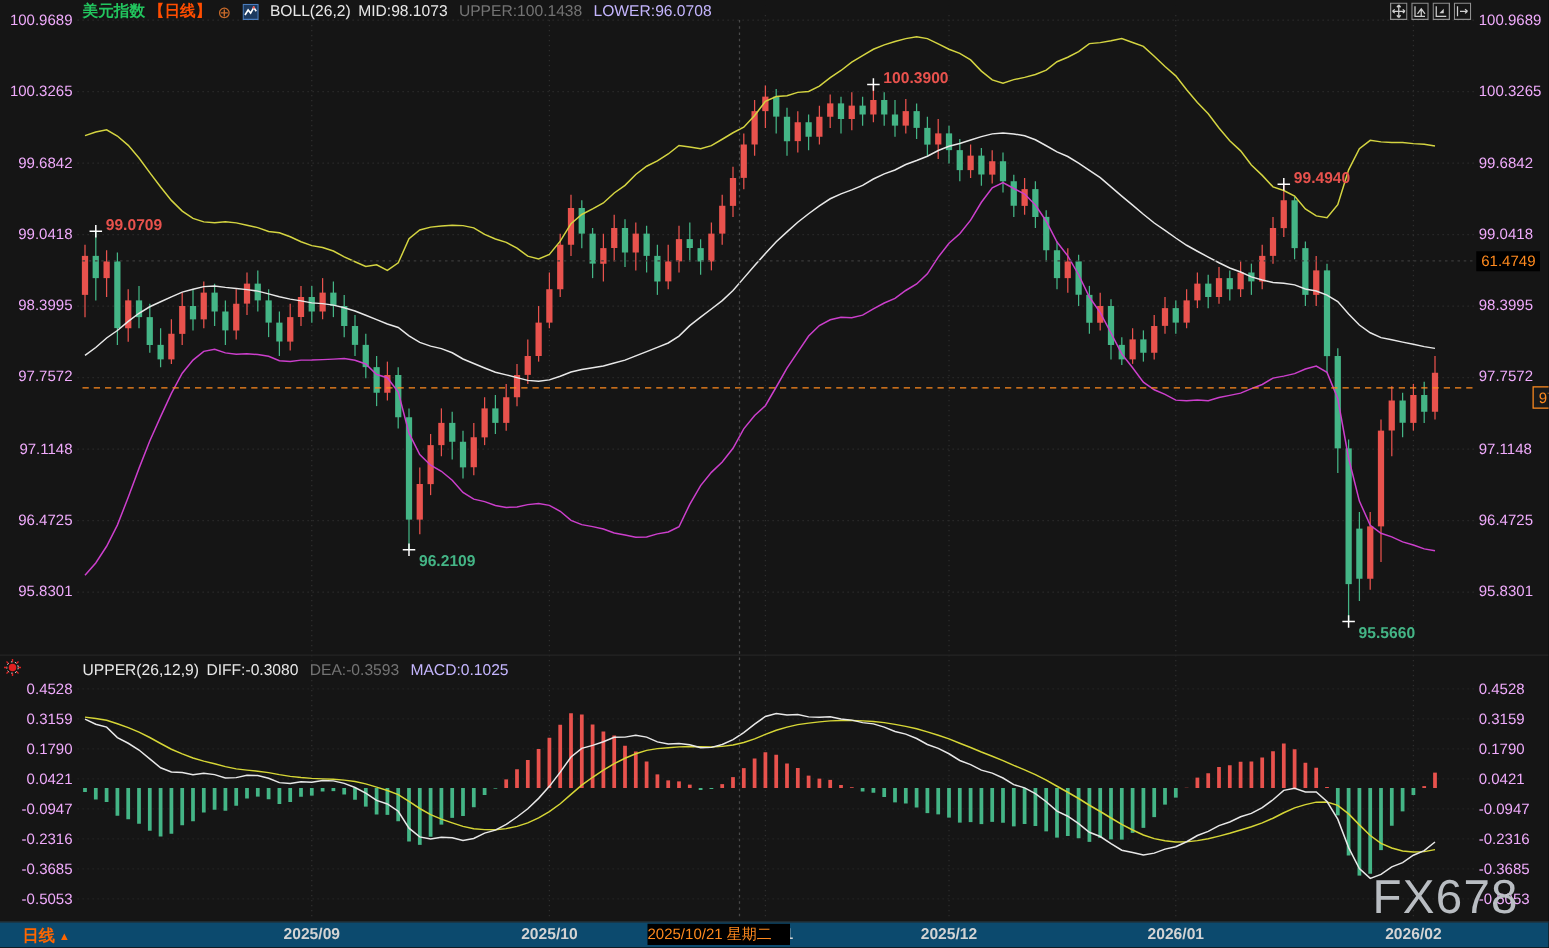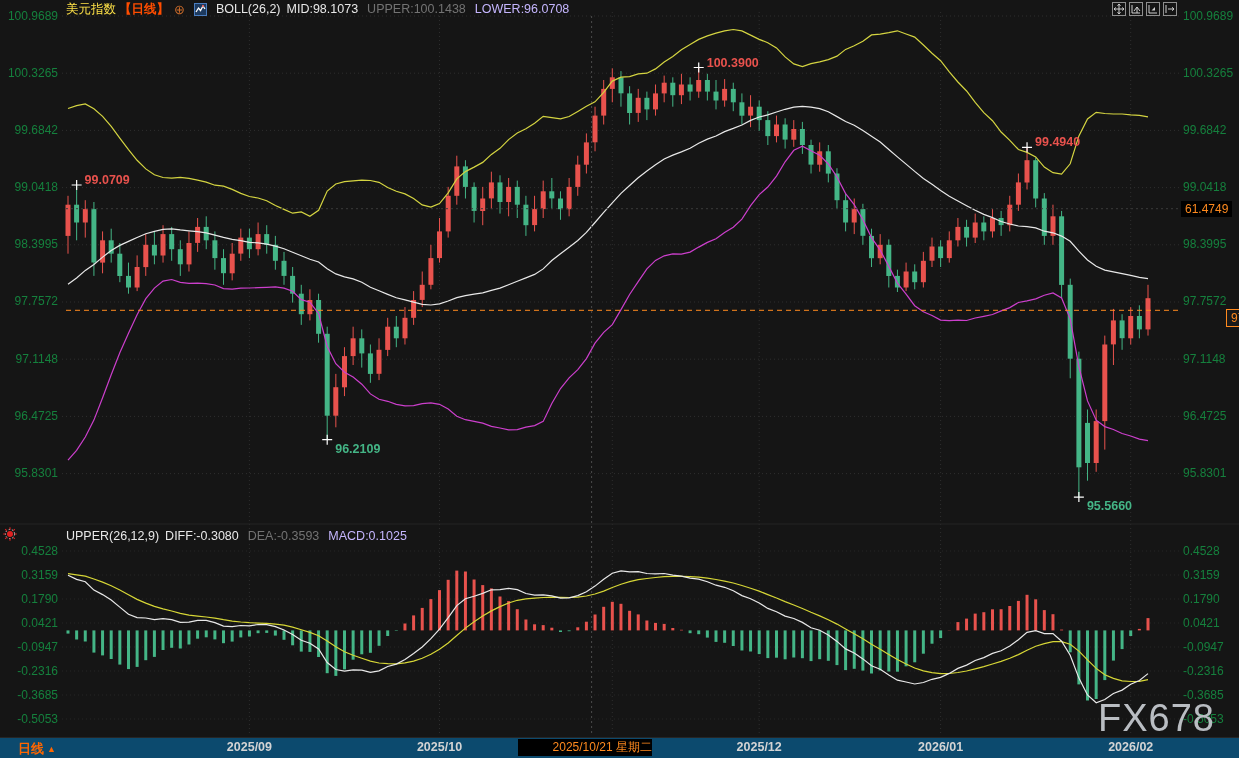--- a/index.html
+++ b/index.html
@@ -4,33 +4,33 @@
 <style>
   html,body{margin:0;padding:0;background:#0d0d0d;}
   #app{position:relative;width:1239px;height:758px;background:#151515;overflow:hidden;
        font-family:"Liberation Sans",sans-serif;-webkit-font-smoothing:antialiased;}
   #cv{position:absolute;left:0;top:0;}
   .hdr{position:absolute;display:flex;align-items:center;gap:9px;height:16px;
        font-size:12.5px;white-space:nowrap;z-index:4;}
   #main-header{left:66px;top:1px;}
   #macd-header{left:66px;top:528px;}
   .w{color:#e8e8e8;} .y{color:#737373;} .m{color:#c4b5fd;} .o{color:#ff4d00;font-weight:700;}
-  .sym{color:#fde047;font-weight:400;}
-  .axis-label{position:absolute;font-size:12px;color:#15803d;line-height:15px;z-index:2;}
+  .sym{color:#22c55e;font-weight:700;}
+  .axis-label{position:absolute;font-size:12px;color:#f0abfc;line-height:15px;z-index:2;}
   .al-left{left:0;width:58px;text-align:right;}
   .al-right{left:1183px;width:56px;text-align:left;}
   .tag{position:absolute;left:1181px;font-size:12px;color:#ff8a1e;background:#000;
        padding:1px 4px;z-index:3;line-height:14px;}
   #last-price-tag{border:1px solid #ff8a1e;background:#1a1a1a;margin-left:45px;}
   #bottom-bar{position:absolute;left:0;top:737px;width:1239px;height:21px;background:#0c4a6e;
        border-top:1px solid #262626;z-index:2;}
   .month-label{position:absolute;top:2px;transform:translateX(-50%);font-size:12.5px;
        font-weight:700;color:#d4d4d4;z-index:1;white-space:nowrap;}
   #cross-date-tag{position:absolute;left:518px;top:1px;width:114px;height:17px;background:#000;
-       color:#ff8a1e;font-size:12px;line-height:17px;text-align:right;z-index:3;white-space:nowrap;padding-left:20px;}
+       color:#ff8a1e;font-size:12px;line-height:17px;text-align:left;z-index:3;white-space:nowrap;}
   #period-selector{position:absolute;left:18px;top:2px;color:#ff6600;font-weight:700;
        font-size:13px;z-index:3;cursor:pointer;}
   #period-selector .tri{font-size:9px;vertical-align:1px;margin-left:3px;}
   #toolbar{position:absolute;left:1112px;top:2px;display:flex;gap:3px;z-index:5;}
   .tool-btn{width:14px;height:14px;display:block;cursor:pointer;}
   #watermark{position:absolute;right:24px;top:697px;font-size:38px;color:#c2c6cc;
        letter-spacing:1px;z-index:6;opacity:0.95;}
   #red-icon{position:absolute;left:2px;top:526px;z-index:4;}
 </style>
 </head>

